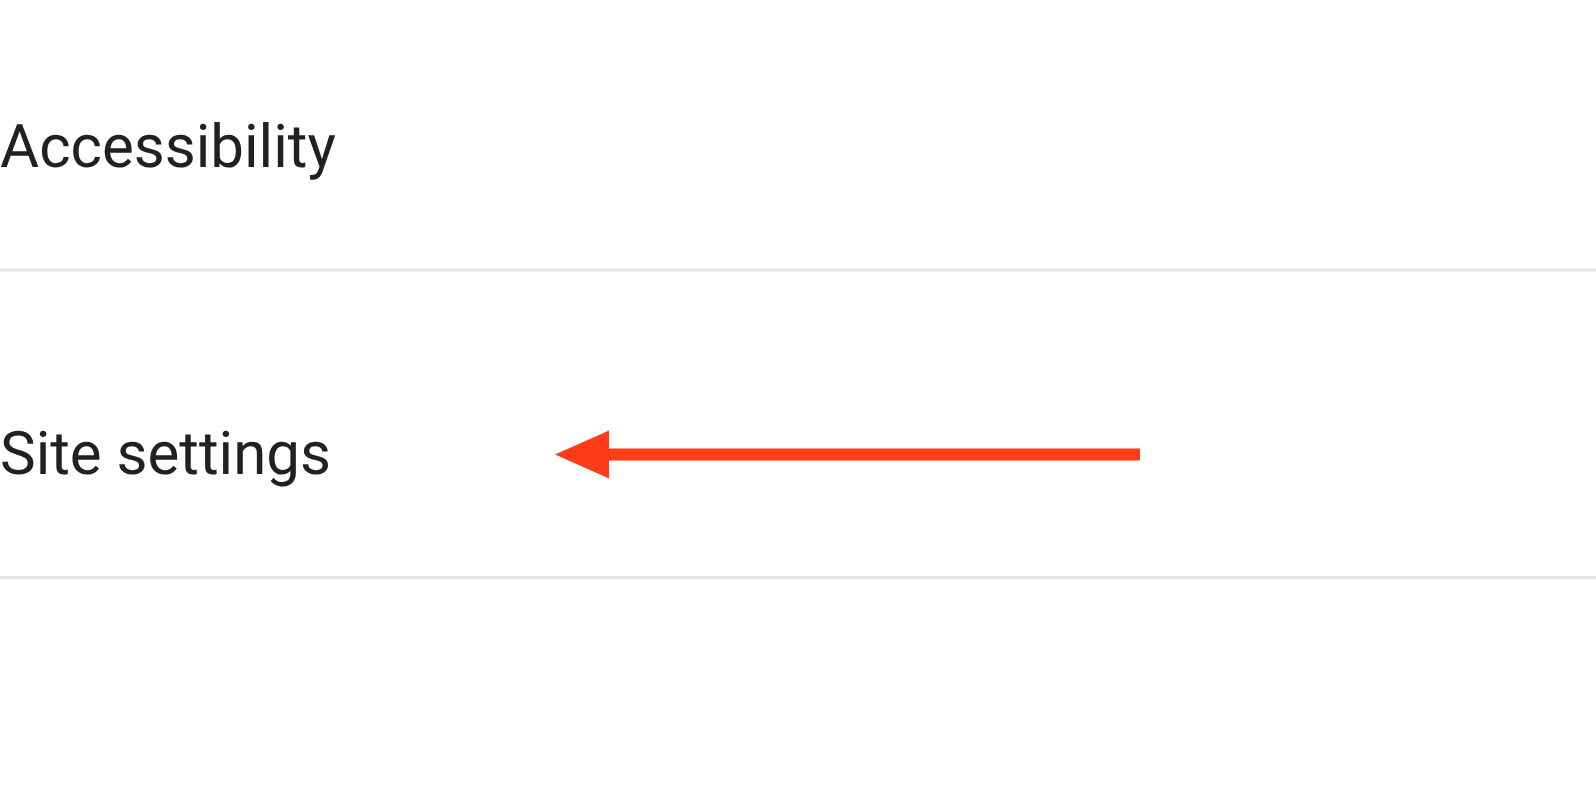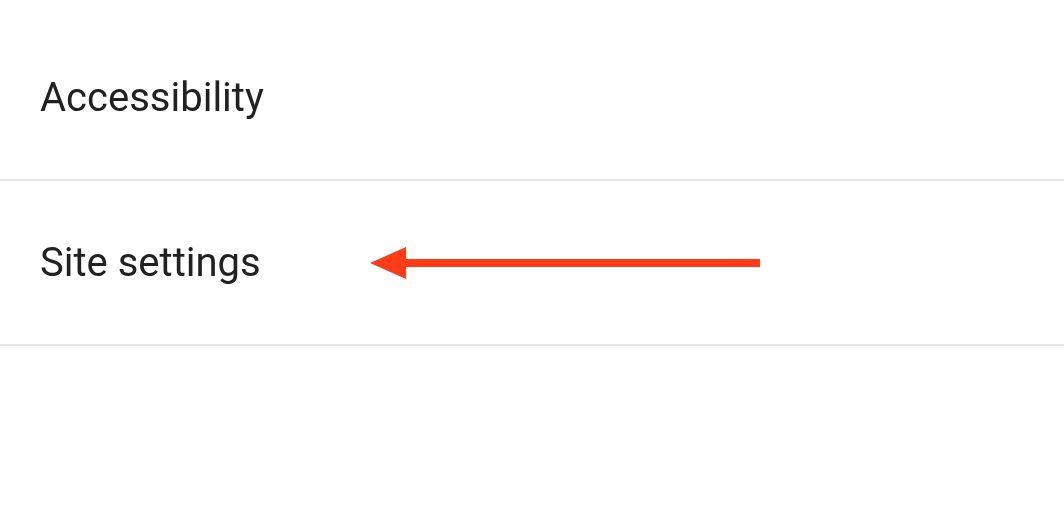--- a/index.html
+++ b/index.html
@@ -15,33 +15,33 @@
       overflow: hidden;
     }
     .settings-list {
       width: 100%;
     }
     .setting-row {
       width: 100%;
       height: 165px;
       display: flex;
       align-items: center;
-      padding-left: 40px;
       border-top: 2px solid #e6e6e6;
       border-bottom: 2px solid #e6e6e6;
       background: #ffffff;
       cursor: pointer;
       position: relative;
     }
     .setting-row:first-child {
       border-top: none;
       margin-top: 16px;
     }
     .setting-row + .setting-row {
       border-top: none;
+      margin-top: 40px;
     }
     .setting-label {
       font-size: 40px;
       color: #212121;
       font-weight: 400;
     }
     .annotation-arrow {
       position: absolute;
       left: 370px;
       top: 50%;

